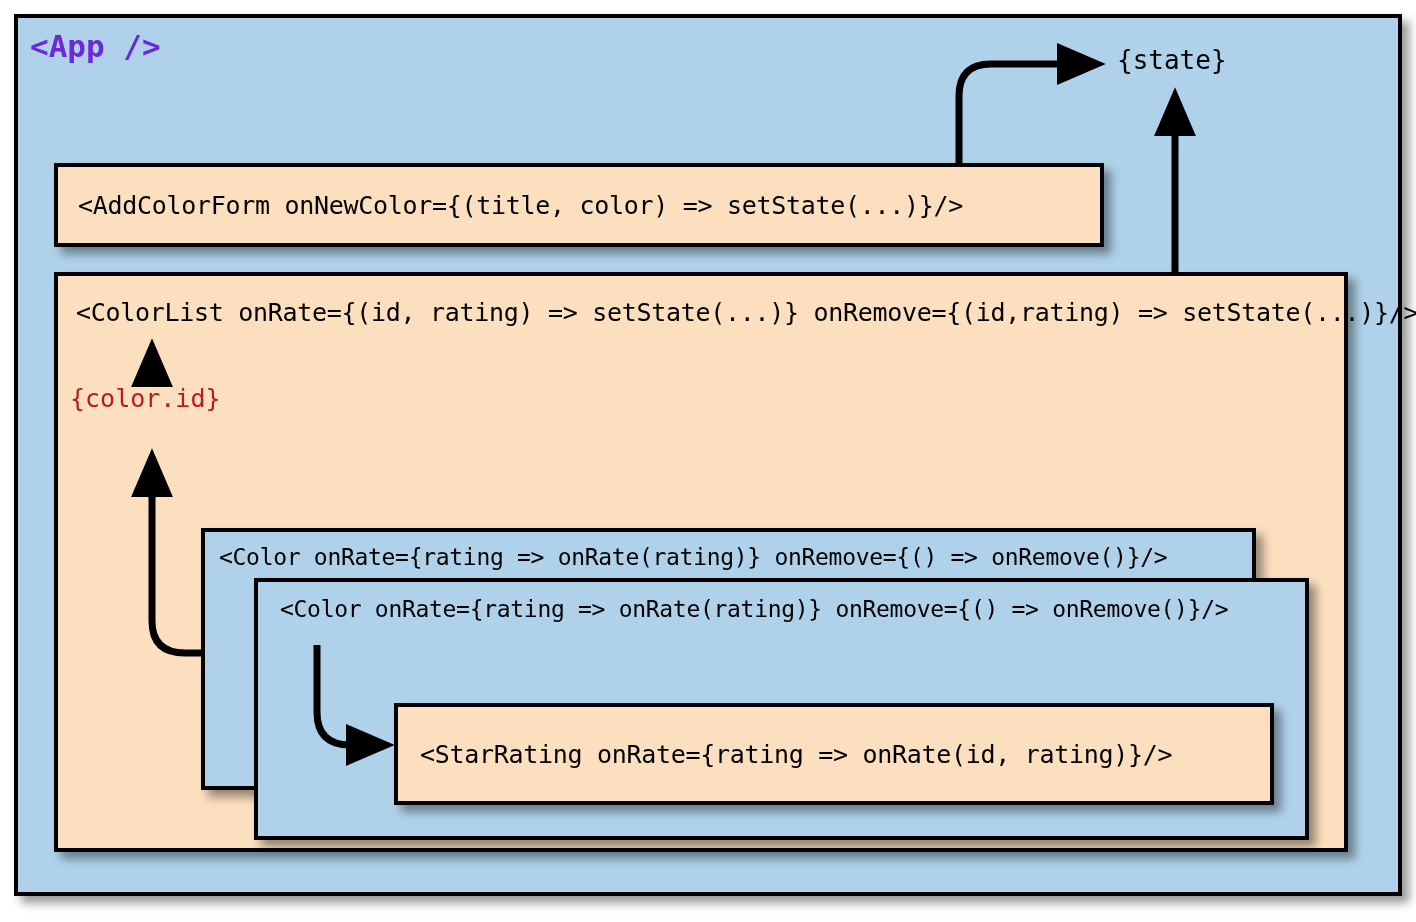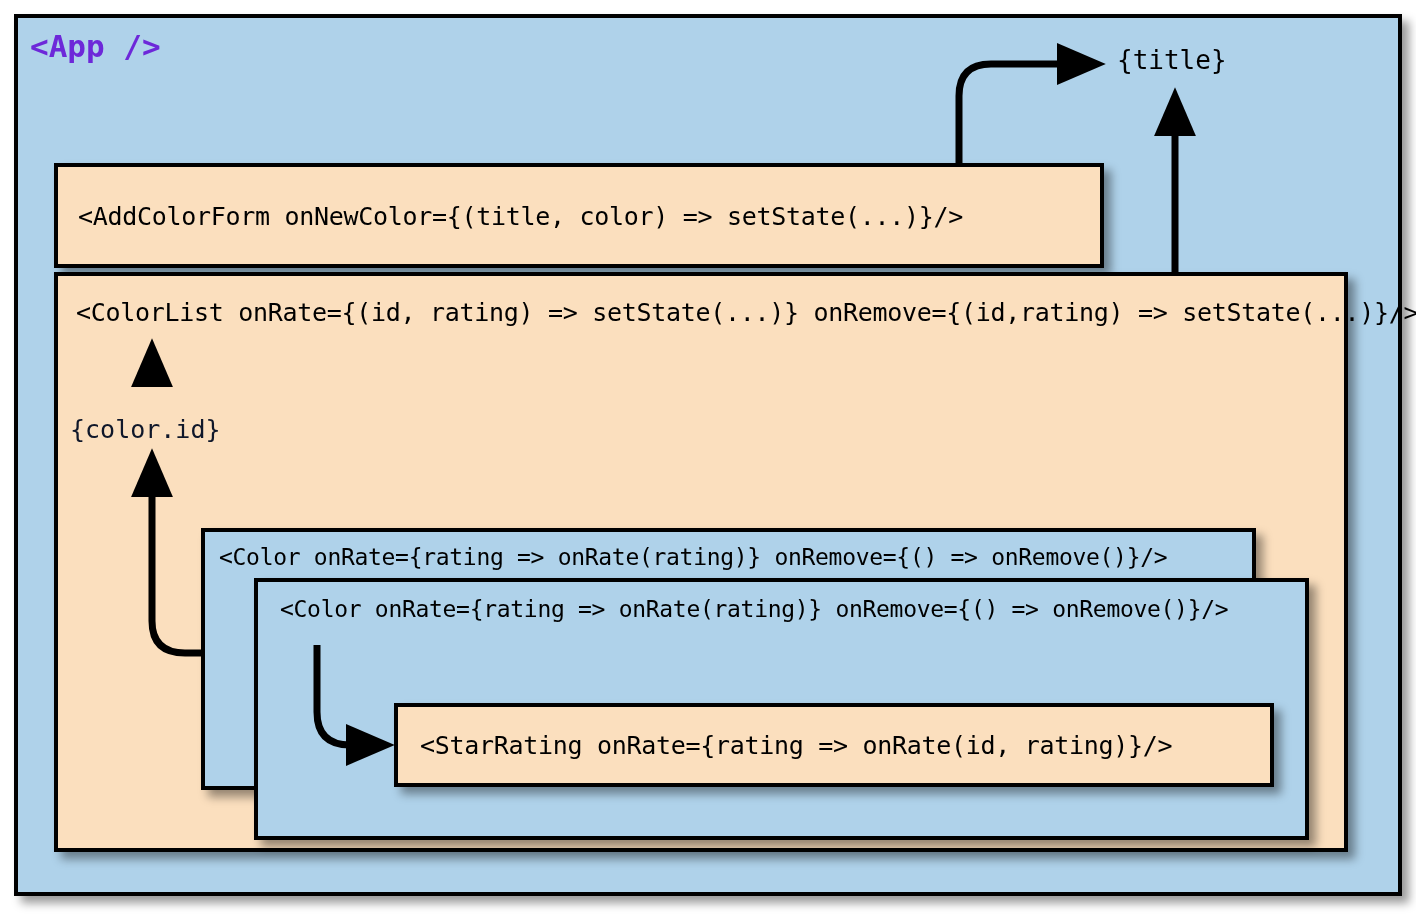--- a/index.html
+++ b/index.html
@@ -41,41 +41,41 @@
     top: 28px;
     font-size: 31px;
     font-weight: bold;
     letter-spacing: 0px;
     color: #6d28d9;
     font-family: "DejaVu Sans Mono", "Liberation Mono", monospace;
   }
 
   
   #app-box        { left: 14px;  top: 14px;  width: 1388px; height: 882px; }
-  #addcolorform-box { left: 54px; top: 163px; width: 1050px; height: 105px; }
+  #addcolorform-box { left: 54px; top: 163px; width: 1050px; height: 84px; }
   #colorlist-box  { left: 54px;  top: 272px; width: 1294px; height: 580px; }
   #color-box-1    { left: 201px; top: 528px; width: 1055px; height: 262px; }
   #color-box-2    { left: 254px; top: 578px; width: 1055px; height: 262px; }
-  #starrating-box { left: 394px; top: 703px; width: 880px; height: 84px; }
+  #starrating-box { left: 394px; top: 703px; width: 880px; height: 102px; }
 
   
   #addcolorform-label {
     left: 20px; top: 50%; transform: translateY(-50%);
     font-size: 25px;
   }
   #colorlist-label {
     left: 18px; top: 22px;
     font-size: 25px;
   }
   #colorid-label {
     position: absolute;
-    left: 70px; top: 415px;
+    left: 70px; top: 384px;
     font-size: 25px;
     white-space: nowrap;
-    color: #0f172a;
+    color: #b91c1c;
     font-family: "DejaVu Sans Mono", "Liberation Mono", monospace;
   }
   #state-label {
     position: absolute;
     left: 1117px; top: 45px;
     font-size: 26px;
     white-space: nowrap;
     color: #000;
     font-family: "DejaVu Sans Mono", "Liberation Mono", monospace;
   }
@@ -103,21 +103,21 @@
 </style>
 </head>
 <body>
 
 <div id="canvas">
 
   <div class="box blue" id="app-box"></div>
 
   <div id="app-title">&lt;App /&gt;</div>
 
-  <div id="state-label">{title}</div>
+  <div id="state-label">{state}</div>
 
   <div class="box peach" id="addcolorform-box">
     <span class="box-label" id="addcolorform-label">&lt;AddColorForm onNewColor={(title, color) =&gt; setState(...)}/&gt;</span>
   </div>
 
   <div class="box peach" id="colorlist-box">
     <span class="box-label" id="colorlist-label">&lt;ColorList onRate={(id, rating) =&gt; setState(...)} onRemove={(id,rating) =&gt; setState(...)}/&gt;</span>
   </div>
 
   <div id="colorid-label">{color.id}</div>

